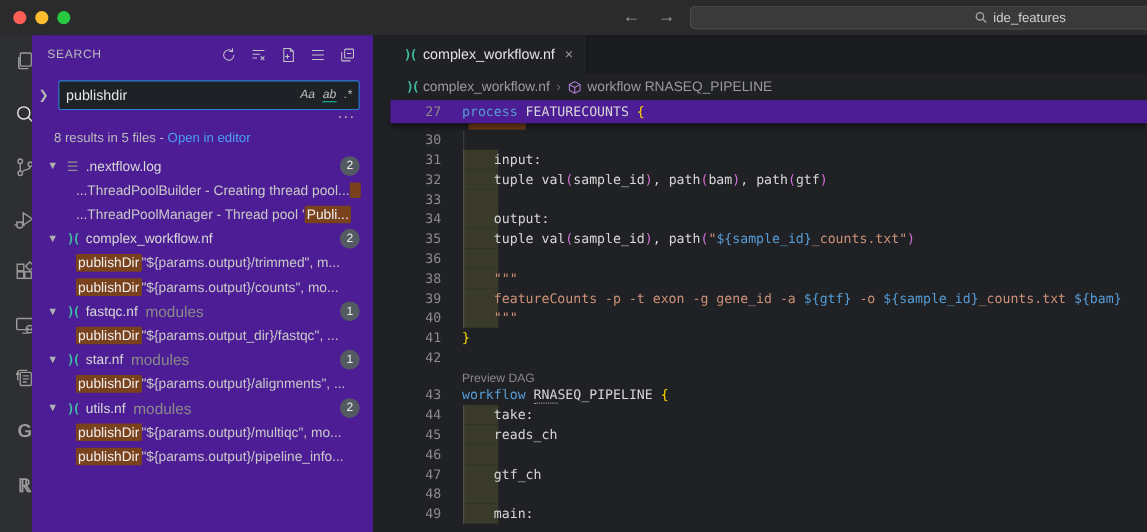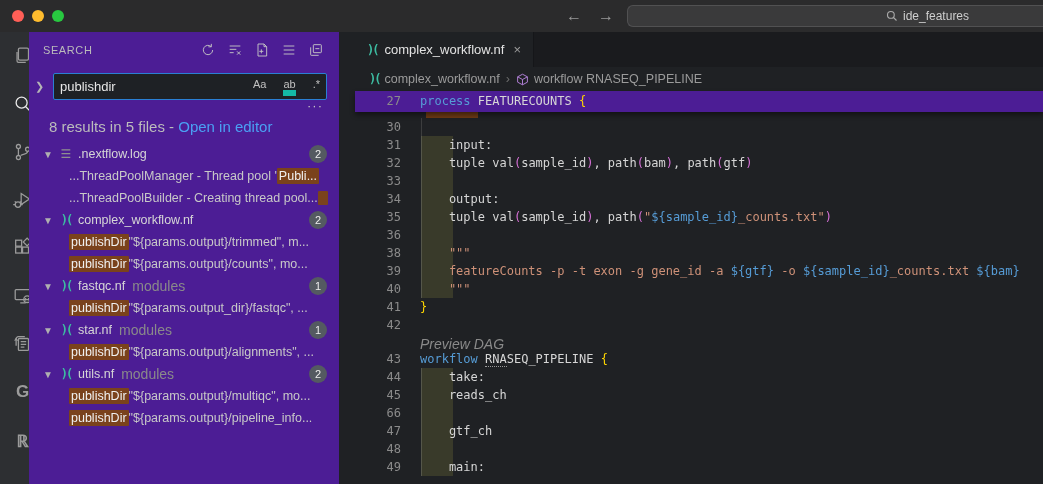--- a/index.html
+++ b/index.html
@@ -39,27 +39,27 @@
   .panel-actions { margin-left:auto; display:flex; gap:9px; color:#c5c5c5; }
   .panel-actions .icon-btn { width:18px; height:18px; display:flex;
     align-items:center; justify-content:center; cursor:pointer; }
   .search-row { display:flex; align-items:flex-start; padding:6px 12px 0 4px; }
   .replace-chev { width:16px; color:#b6b6b6; font-size:11px; margin:7px 2px 0 2px;
     cursor:pointer; }
   .search-box { flex:1; position:relative; height:27px; background:#1e2125;
     border:1px solid #2a7fd4; border-radius:2px; display:flex; align-items:center; }
   .search-box input { flex:1; background:transparent; border:none; outline:none;
     color:#e6e6e6; font-size:13px; padding:0 6px; font-family:"Liberation Sans",sans-serif; }
-  .search-opts { display:flex; gap:17px; padding-right:6px; color:#c0c0c0;
-    font-size:11px; }
+  .search-opts { display:flex; gap:7px; padding-right:6px; color:#c0c0c0;
+    font-size:11px;font-style:italic; }
   .search-opts .opt { cursor:pointer; }
-  .opt-ww { border-bottom:6px solid #14b8a6; }
+  .opt-ww { border-bottom:1px solid #14b8a6; }
   .more-dots { text-align:right; padding:0 16px; color:#c5c5c5; font-size:13px;
     line-height:12px; letter-spacing:1px; cursor:pointer; }
-  .summary { padding:6px 14px 8px 20px; font-size:15px; color:#bcbcbc; }
+  .summary { padding:6px 14px 8px 20px; font-size:12px; color:#bcbcbc; }
   .summary a { color:#4ba0f4; text-decoration:none; cursor:pointer; }
 
   .tree { font-size:12.5px; }
   .t-row { height:22px; display:flex; align-items:center; cursor:pointer;
     overflow:hidden; white-space:nowrap; }
   .t-file { padding-left:14px; }
   .t-chev { width:14px; color:#b0b0b0; font-size:10px; flex:none; }
   .t-ficon { width:18px; flex:none; text-align:center; }
   .nfx { color:#3dbda2; font-weight:bold; font-size:12px; letter-spacing:-2px;
     font-family:"DejaVu Sans Mono",monospace; }
@@ -104,21 +104,21 @@
     background:#3c3d3e; }
   .tok-kw { color:#569cd6; }
   .tok-plain { color:#d6d6d6; }
   .tok-brace { color:#ffd700; }
   .tok-paren { color:#d670d6; }
   .tok-str { color:#ce9178; }
   .tok-interp { color:#569cd6; }
   .tok-hint { color:#d6d6d6; border-bottom:1px dotted #9a9a9a; }
   .codelens-row { height:16px; position:relative; }
   .codelens { position:absolute; left:65px; top:1px; color:#8a8a8a;
-    font-size:14px; font-family:"Liberation Sans",sans-serif; cursor:pointer;font-style:italic; }
+    font-size:11px; font-family:"Liberation Sans",sans-serif; cursor:pointer; }
 </style>
 </head>
 <body>
 
 <div id="app">
 
   <div class="titlebar">
     <div class="lights">
         <div class="light" style="background: rgb(255, 95, 87);"></div>
         <div class="light" style="background: rgb(254, 188, 46);"></div>
@@ -252,26 +252,26 @@
       <span>8 results in 5 files - </span><a>Open in editor</a>
     </div>
     <div class="tree" id="results-tree">
         <div class="t-row t-file">
           <span class="t-chev">▼</span>
           <span class="t-ficon logicon">☰</span>
           <span class="t-name">.nextflow.log</span>
           <span class="t-badge">2</span>
         </div>
         <div class="t-row t-match">
+          <span>...ThreadPoolBuilder - Creating thread pool...</span>
+          <span class="hl-trail"></span>
+        </div>
+        <div class="t-row t-match">
           <span>...ThreadPoolManager - Thread pool '</span>
           <span class="hl">Publi...</span>
-        </div>
-        <div class="t-row t-match">
-          <span>...ThreadPoolBuilder - Creating thread pool...</span>
-          <span class="hl-trail"></span>
         </div>
         <div class="t-row t-file">
           <span class="t-chev">▼</span>
           <span class="t-ficon nfx">)(</span>
           <span class="t-name">complex_workflow.nf</span>
           <span class="t-badge">2</span>
         </div>
         <div class="t-row t-match">
           <span></span>
           <span class="hl">publishDir</span>
@@ -364,20 +364,20 @@
         <div class="cl"><div class="band"></div><span class="gutter">39</span><span class="ltext"><span class="tok-str">    featureCounts -p -t exon -g gene_id -a </span><span class="tok-interp">${gtf}</span><span class="tok-str"> -o </span><span class="tok-interp">${sample_id}</span><span class="tok-str">_counts.txt </span><span class="tok-interp">${bam}</span></span></div>
         <div class="cl"><div class="band"></div><span class="gutter">40</span><span class="ltext"><span class="tok-str">    """</span></span></div>
         <div class="cl"><span class="gutter">41</span><span class="ltext"><span class="tok-brace">}</span></span></div>
         <div class="cl"><span class="gutter">42</span><span class="ltext"></span></div>
         <div class="codelens-row">
           <span class="codelens">Preview DAG</span>
         </div>
         <div class="cl"><span class="gutter">43</span><span class="ltext"><span class="tok-kw">workflow</span><span class="tok-plain"> </span><span class="tok-hint">RNA</span><span class="tok-plain">SEQ_PIPELINE </span><span class="tok-brace">{</span></span></div>
         <div class="cl"><div class="band"></div><span class="gutter">44</span><span class="ltext"><span class="tok-plain">    take:</span></span></div>
         <div class="cl"><div class="band"></div><span class="gutter">45</span><span class="ltext"><span class="tok-plain">    reads_ch</span></span></div>
-        <div class="cl"><div class="band"></div><span class="gutter">66</span></div>
+        <div class="cl"><div class="band"></div><span class="gutter">46</span></div>
         <div class="cl"><div class="band"></div><span class="gutter">47</span><span class="ltext"><span class="tok-plain">    gtf_ch</span></span></div>
         <div class="cl"><div class="band"></div><span class="gutter">48</span><span class="ltext"></span></div>
         <div class="cl"><div class="band"></div><span class="gutter">49</span><span class="ltext"><span class="tok-plain">    main:</span></span></div>
       </div>
   </div>
 
 </div>
 
 </body></html>

